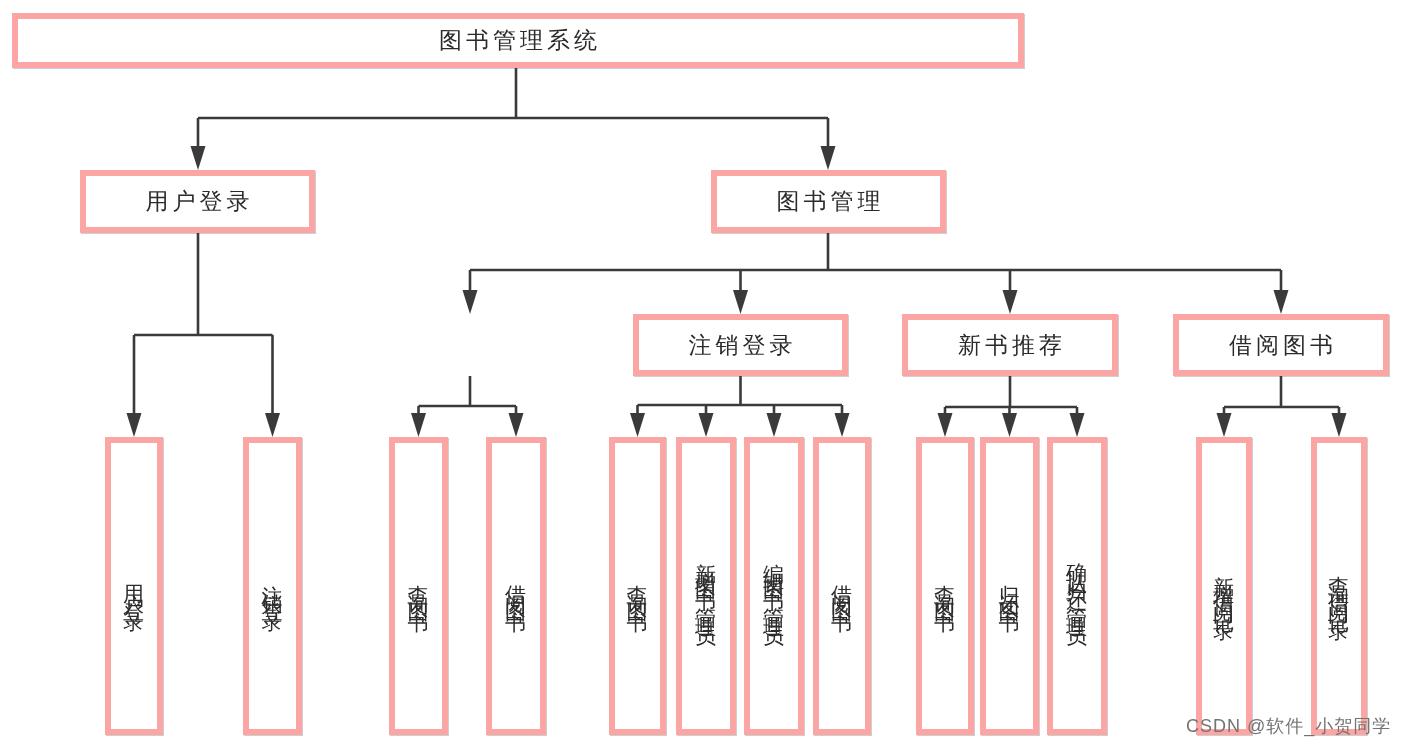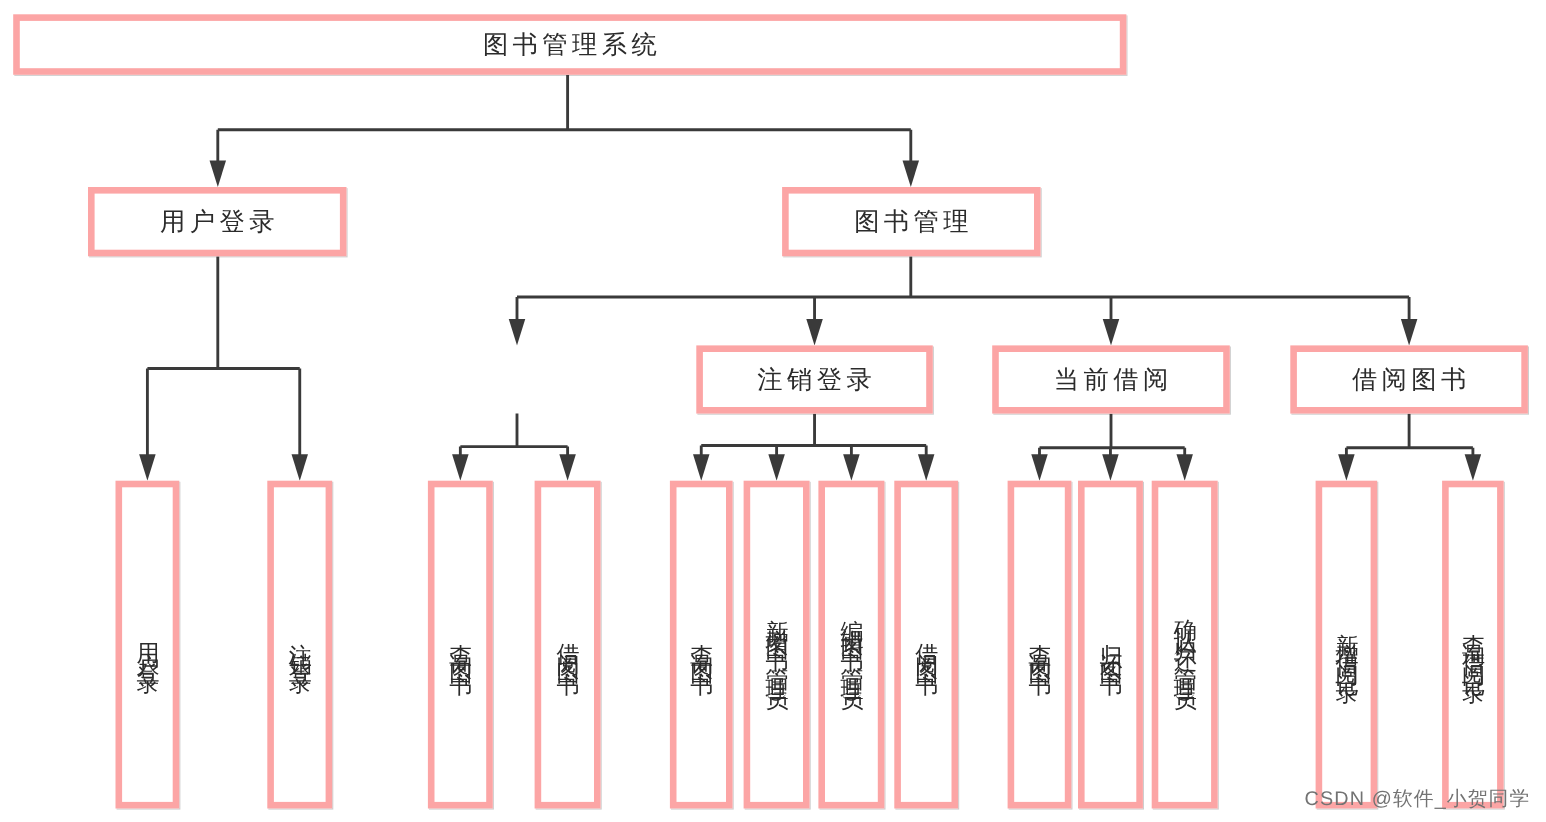--- a/index.html
+++ b/index.html
@@ -98,21 +98,21 @@
     <span>用户登录</span>
   </div>
   <div class="node h" style="left:711px; top:170px; width:235px; height:63px;">
     <span>图书管理</span>
   </div>
 
   <div class="node h" style="left:633px; top:314px; width:215px; height:62px;">
     <span>注销登录</span>
   </div>
   <div class="node h" style="left:902px; top:314px; width:216px; height:62px;">
-    <span>当前借阅</span>
+    <span>新书推荐</span>
   </div>
   <div class="node h" style="left:1173px; top:314px; width:216px; height:62px;">
     <span>借阅图书</span>
   </div>
 
   <div class="node v" style="left:105px; top:437px; width:58px; height:298px;">
     <span>用户登录</span>
   </div>
   <div class="node v" style="left:243px; top:437px; width:59px; height:298px;">
     <span>注销登录</span>

